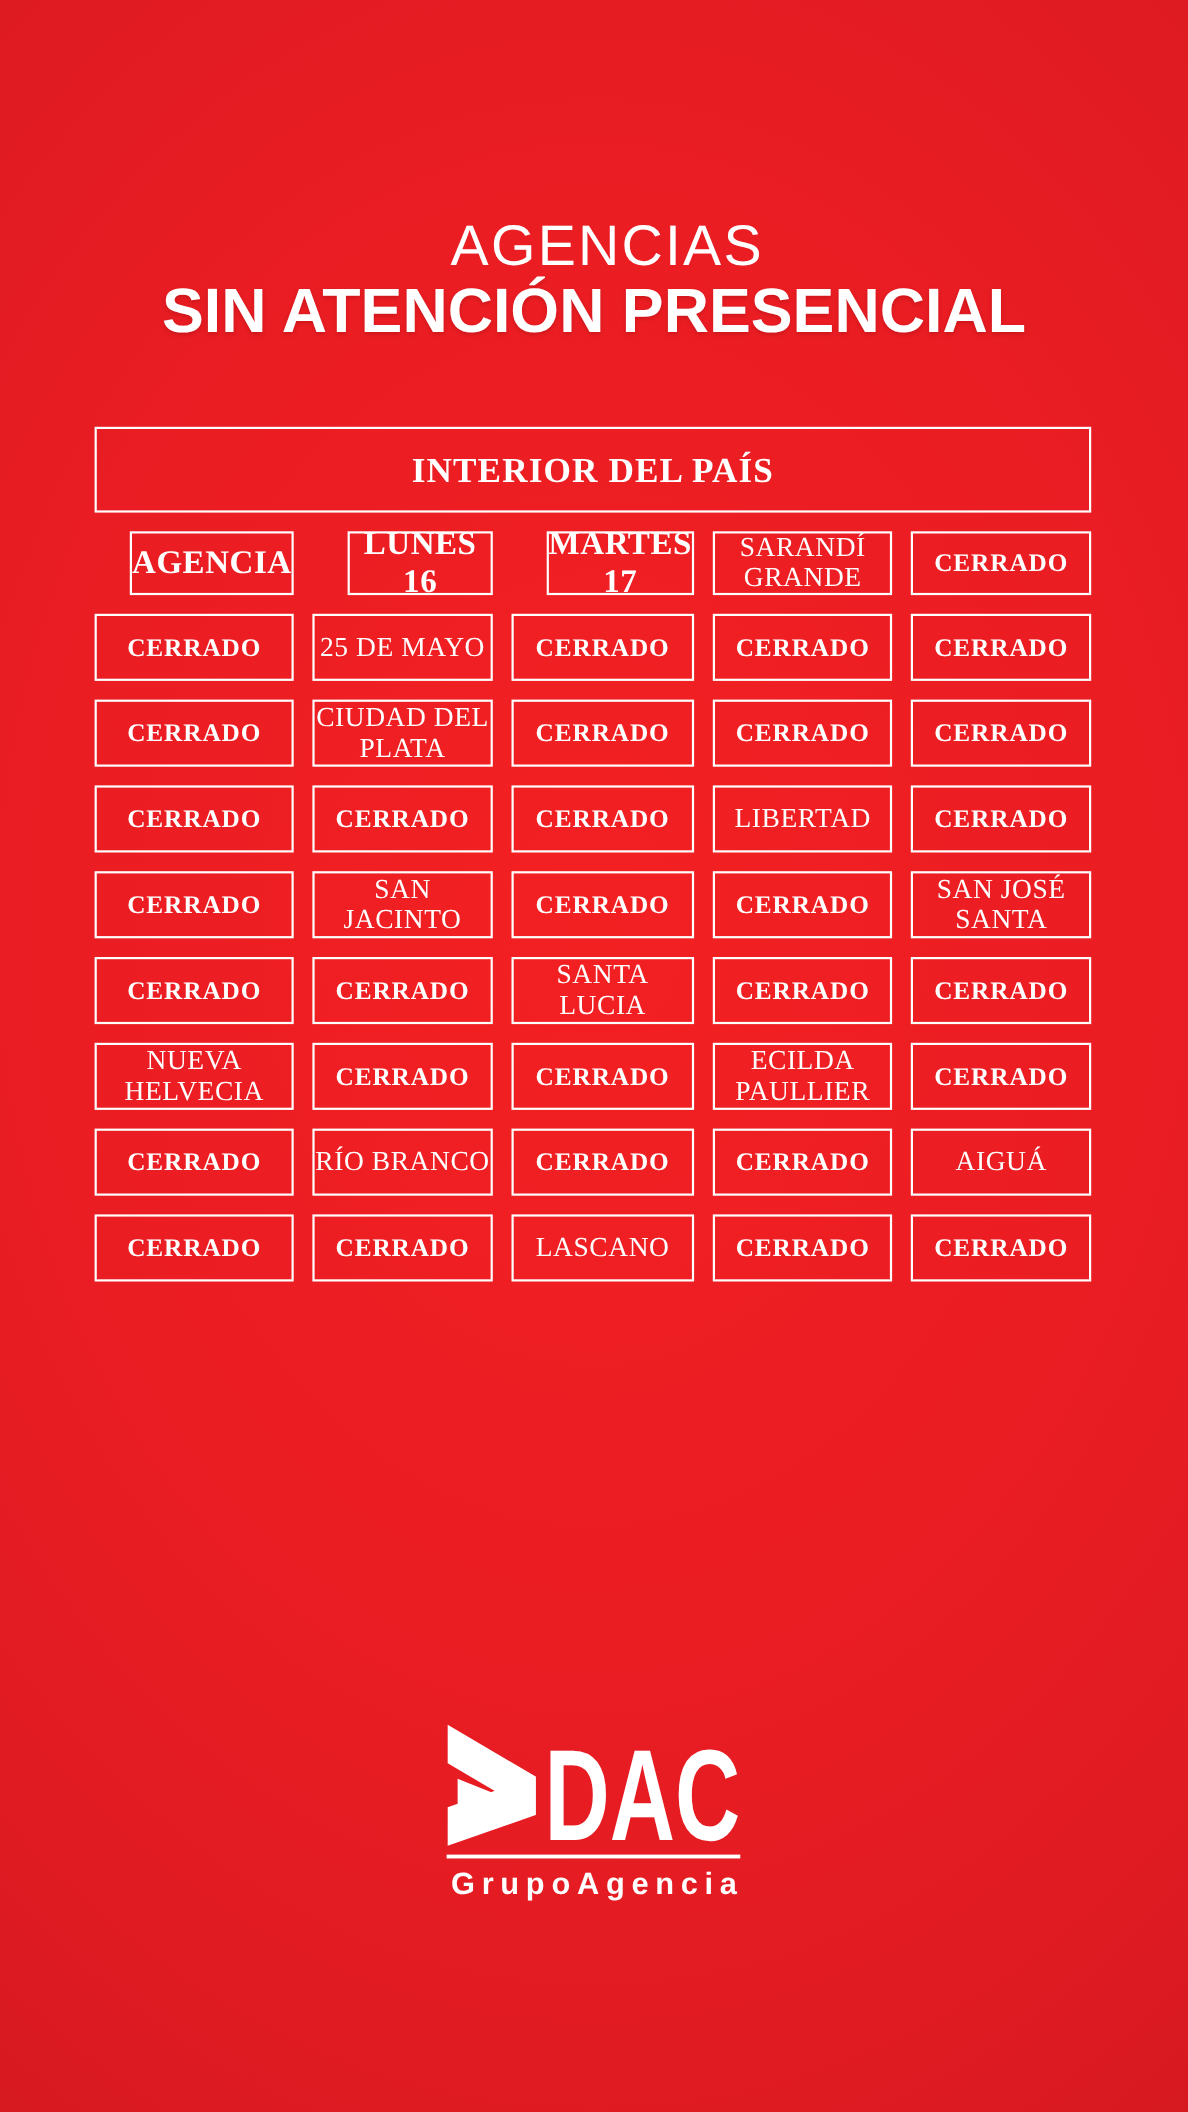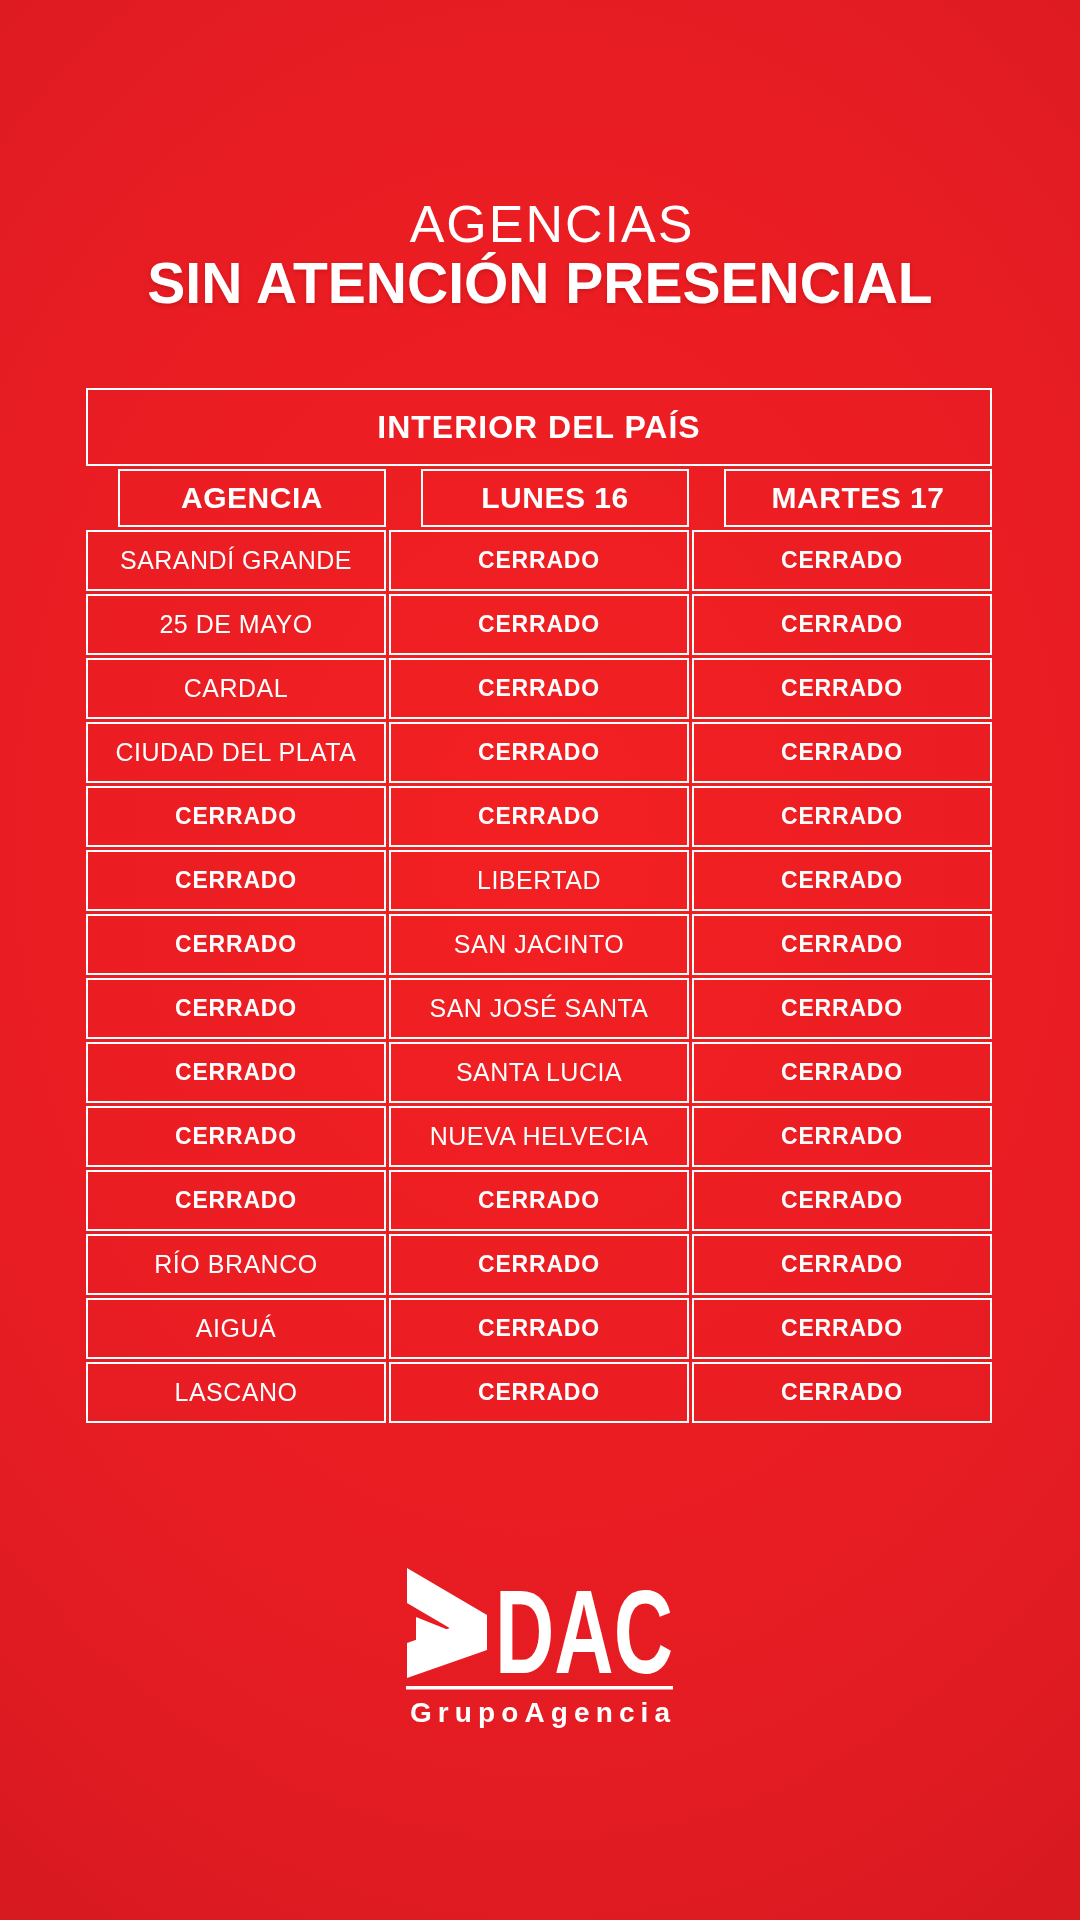--- a/index.html
+++ b/index.html
@@ -37,23 +37,24 @@
     letter-spacing:0px;
     line-height:62px;
     text-shadow:0 2px 4px rgba(110,0,5,0.25);
   }
   
   .table-grid{
     position:absolute;
     left:86px;top:388px;
     width:906px;
     display:grid;
-    grid-template-columns:1fr 1fr 1fr;
+    grid-template-columns:1fr 1fr 1fr 1fr 1fr;
     grid-template-rows:78px 58px repeat(15,61px);
-    gap:3px;
+    gap:17px;
+    font-family:Liberation Serif, serif;
   }
   .cell{
     border:2px solid #ffffff;
     display:flex;
     align-items:center;
     justify-content:center;
     text-align:center;
     background:transparent;
   }
   .region-header-cell{
@@ -103,21 +104,20 @@
     <div class="cell col-header-cell">AGENCIA</div>
     <div class="cell col-header-cell">LUNES 16</div>
     <div class="cell col-header-cell">MARTES 17</div>
 
   <div class="cell agency-cell">SARANDÍ GRANDE</div>
       <div class="cell status-cell">CERRADO</div>
       <div class="cell status-cell">CERRADO</div>
       <div class="cell agency-cell">25 DE MAYO</div>
       <div class="cell status-cell">CERRADO</div>
       <div class="cell status-cell">CERRADO</div>
-      <div class="cell agency-cell">CARDAL</div>
       <div class="cell status-cell">CERRADO</div>
       <div class="cell status-cell">CERRADO</div>
       <div class="cell agency-cell">CIUDAD DEL PLATA</div>
       <div class="cell status-cell">CERRADO</div>
       <div class="cell status-cell">CERRADO</div>
       <div class="cell status-cell">CERRADO</div>
       <div class="cell status-cell">CERRADO</div>
       <div class="cell status-cell">CERRADO</div>
       <div class="cell status-cell">CERRADO</div>
       <div class="cell agency-cell">LIBERTAD</div>
@@ -128,20 +128,21 @@
       <div class="cell status-cell">CERRADO</div>
       <div class="cell agency-cell">SAN JOSÉ SANTA</div>
       <div class="cell status-cell">CERRADO</div>
       <div class="cell status-cell">CERRADO</div>
       <div class="cell agency-cell">SANTA LUCIA</div>
       <div class="cell status-cell">CERRADO</div>
       <div class="cell status-cell">CERRADO</div>
       <div class="cell agency-cell">NUEVA HELVECIA</div>
       <div class="cell status-cell">CERRADO</div>
       <div class="cell status-cell">CERRADO</div>
+      <div class="cell agency-cell">ECILDA PAULLIER</div>
       <div class="cell status-cell">CERRADO</div>
       <div class="cell status-cell">CERRADO</div>
       <div class="cell agency-cell">RÍO BRANCO</div>
       <div class="cell status-cell">CERRADO</div>
       <div class="cell status-cell">CERRADO</div>
       <div class="cell agency-cell">AIGUÁ</div>
       <div class="cell status-cell">CERRADO</div>
       <div class="cell status-cell">CERRADO</div>
       <div class="cell agency-cell">LASCANO</div>
       <div class="cell status-cell">CERRADO</div>

